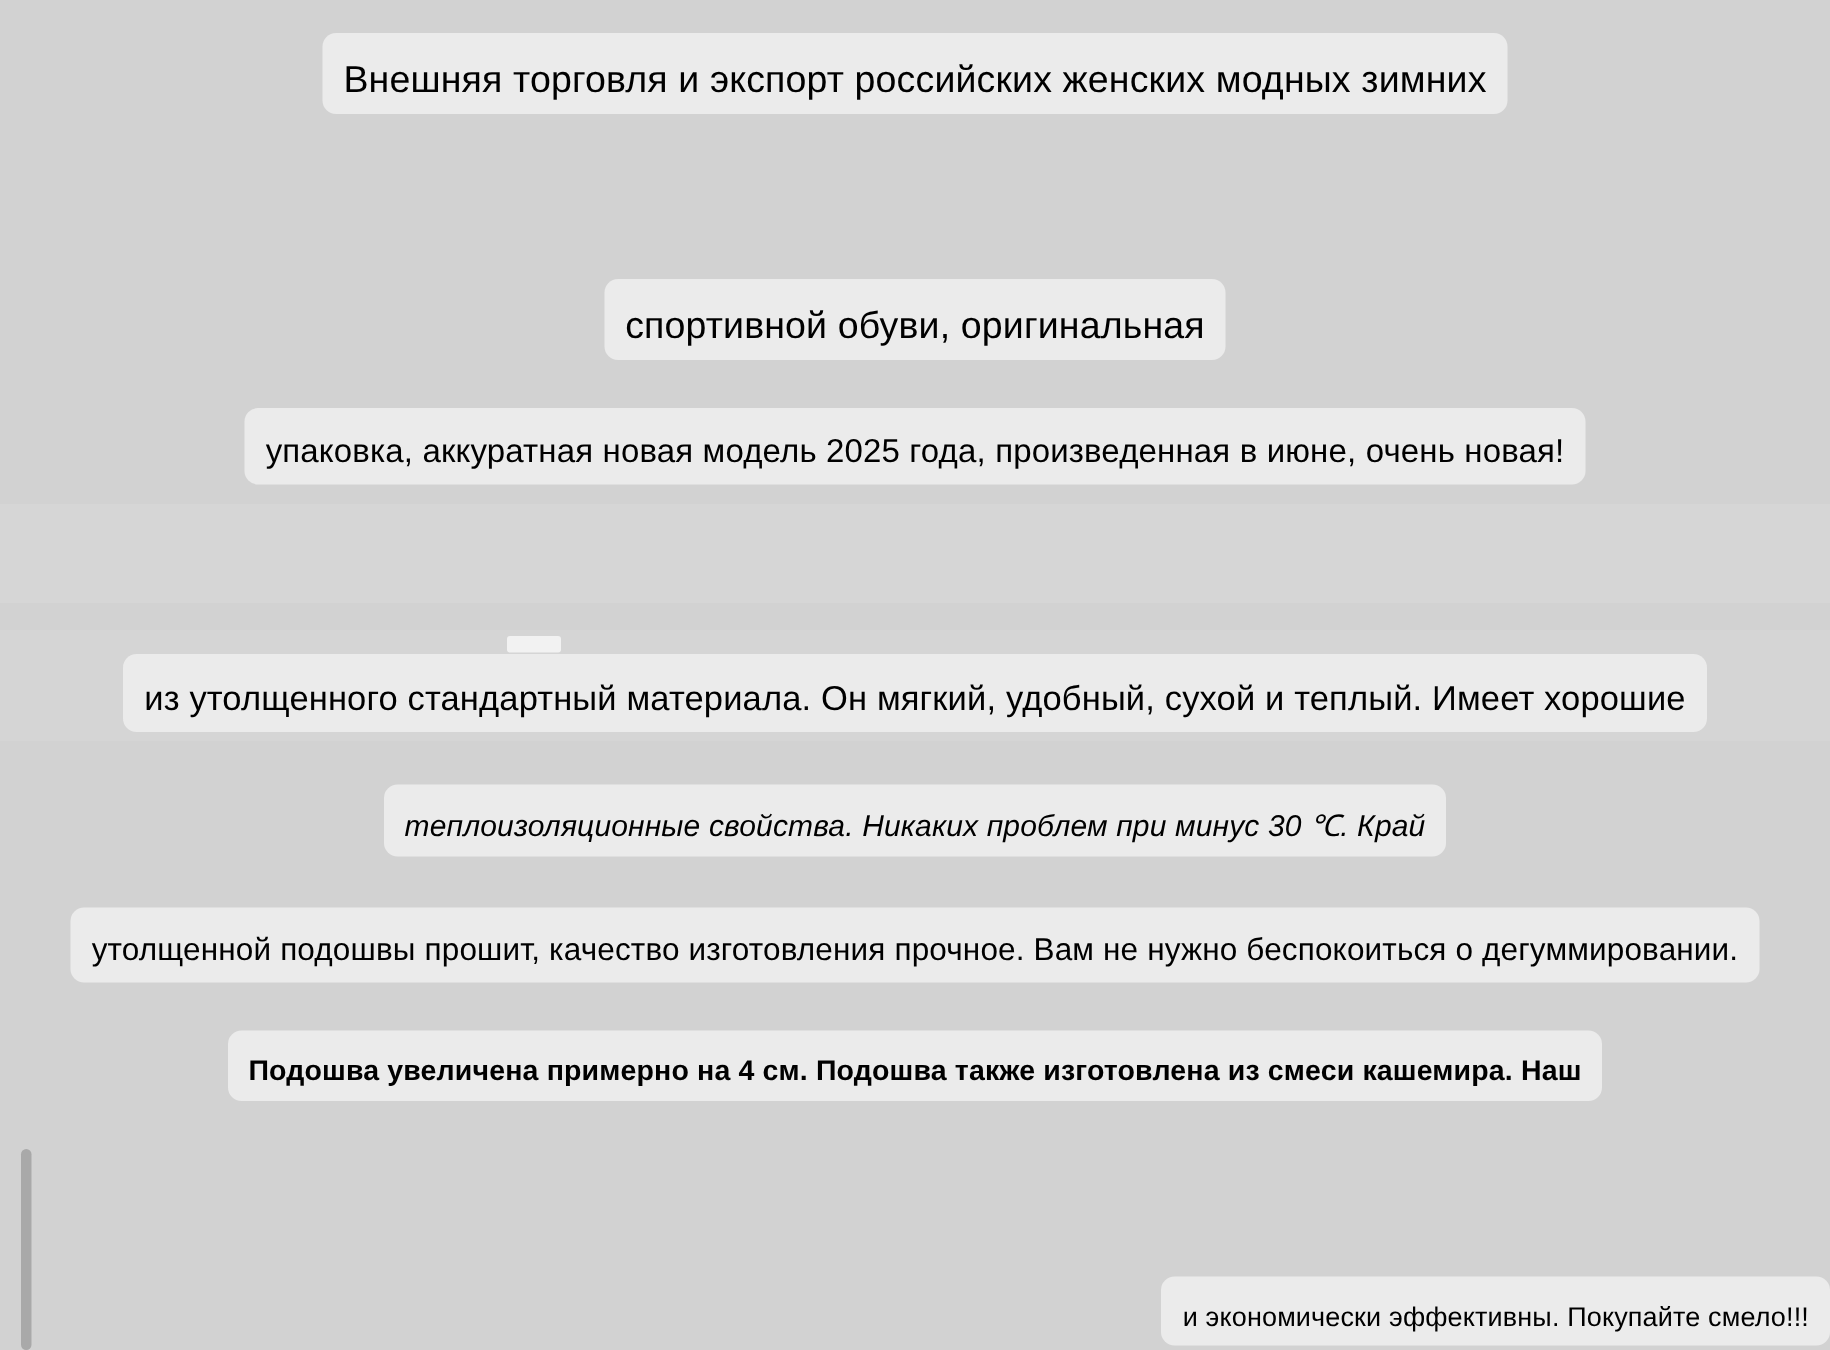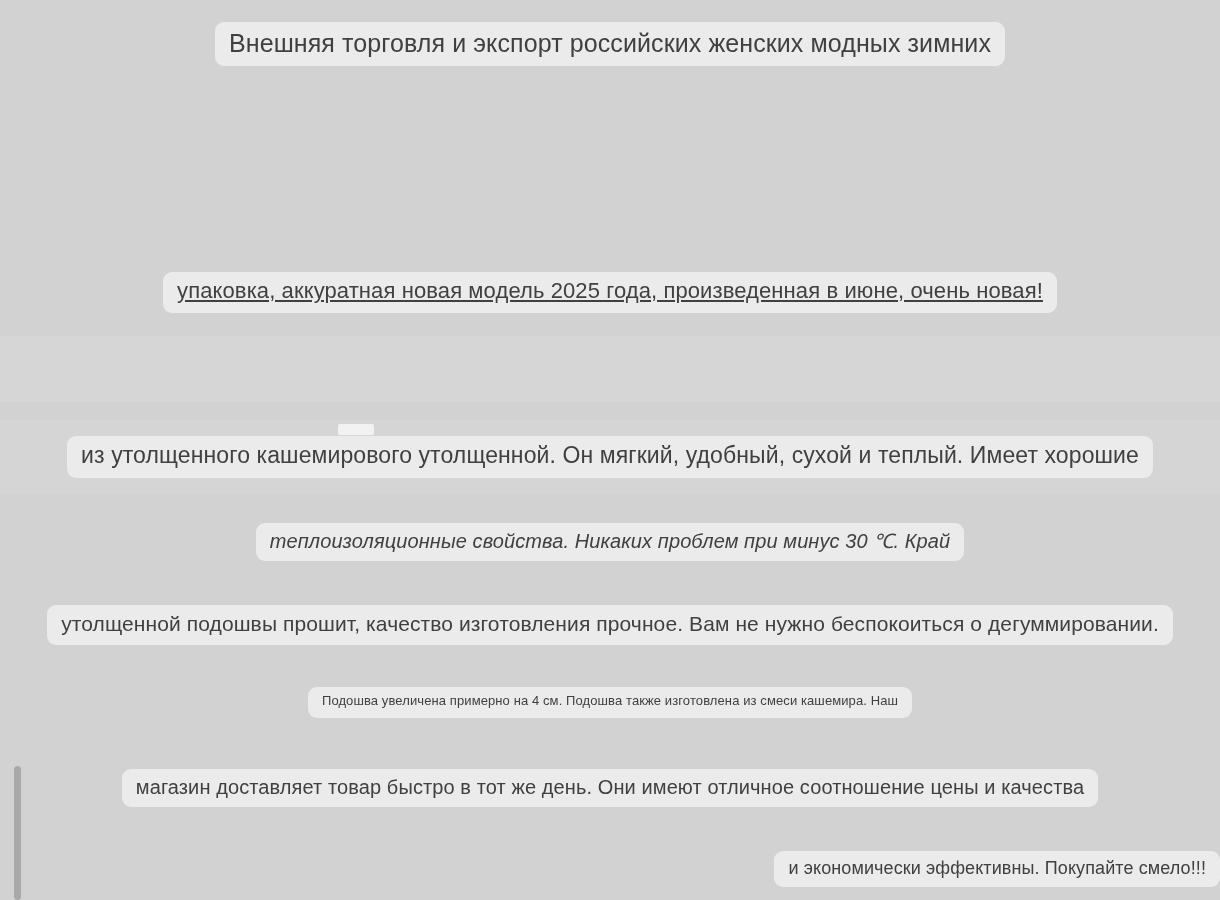--- a/index.html
+++ b/index.html
@@ -46,44 +46,44 @@
     left: 0;
     width: 1220px;
     display: flex;
     justify-content: center;
     align-items: center;
   }
 
   .chip {
     display: inline-block;
     background: #ebebeb;
-    color: #404040;
+    color: #000000;
     border-radius: 9px;
-    padding: 7px 14px 9px 14px;
+    padding: 17px 14px 9px 14px;
     white-space: nowrap;
     line-height: 1.12;
     letter-spacing: 0.1px;
   }
 
   .chip.full {
     border-radius: 0;
     padding-left: 6px;
     padding-right: 6px;
   }
 
   
   .s1 .chip { font-size: 25px; }
   .s2 .chip { font-size: 26px; }
   .s3 .chip { font-size: 25px; }
-  .s4 .chip { font-size: 22px; text-decoration: underline; }
+  .s4 .chip { font-size: 22px; }
   .s5 .chip { font-size: 21px; }
   .s6 .chip { font-size: 23px; }
   .s7 .chip { font-size: 20px; font-style: italic; }
   .s8 .chip { font-size: 21px; }
-  .s9 .chip { font-size: 13px; }
+  .s9 .chip { font-size: 19px; font-weight: bold; }
   .s10 .chip { font-size: 20px; }
   .s11 .chip { font-size: 18px; }
 
   
   .p1  { top: 22px; }
   .p2  { top: 104px; }
   .p3  { top: 186px; }
   .p4  { top: 272px; }
   .p5  { top: 353px; }
   .p6  { top: 436px; }
@@ -124,45 +124,45 @@
   <div class="band band-2"></div>
   <div class="speck"></div>
 
   <div class="lines">
 
     <div class="line s1 p1">
       <span class="chip">Внешняя торговля и экспорт российских женских модных зимних</span>
     </div>
 
 
+    <div class="line s3 p3">
+      <span class="chip">спортивной обуви, оригинальная</span>
+    </div>
 
     <div class="line s4 p4">
       <span class="chip">упаковка, аккуратная новая модель 2025 года, произведенная в июне, очень новая!</span>
     </div>
 
 
     <div class="line s6 p6">
-      <span class="chip">из утолщенного кашемирового утолщенной. Он мягкий, удобный, сухой и теплый. Имеет хорошие</span>
+      <span class="chip">из утолщенного стандартный материала. Он мягкий, удобный, сухой и теплый. Имеет хорошие</span>
     </div>
 
     <div class="line s7 p7">
       <span class="chip">теплоизоляционные свойства. Никаких проблем при минус 30 ℃. Край</span>
     </div>
 
     <div class="line s8 p8">
       <span class="chip">утолщенной подошвы прошит, качество изготовления прочное. Вам не нужно беспокоиться о дегуммировании.</span>
     </div>
 
     <div class="line s9 p9">
       <span class="chip">Подошва увеличена примерно на 4 см. Подошва также изготовлена из смеси кашемира. Наш</span>
     </div>
 
-    <div class="line s10 p10">
-      <span class="chip">магазин доставляет товар быстро в тот же день. Они имеют отличное соотношение цены и качества</span>
-    </div>
 
     <div class="line s11 p11">
       <span class="chip">и экономически эффективны. Покупайте смело!!!</span>
     </div>
 
   </div>
 
   <div class="scrollbar-thumb"></div>
 
 </div>

